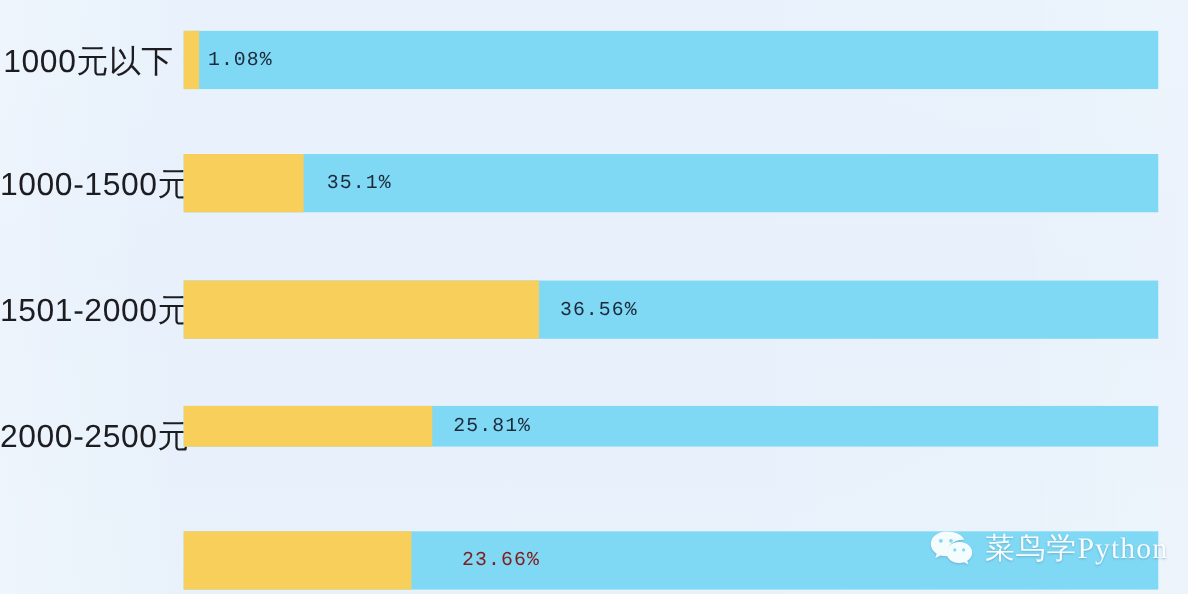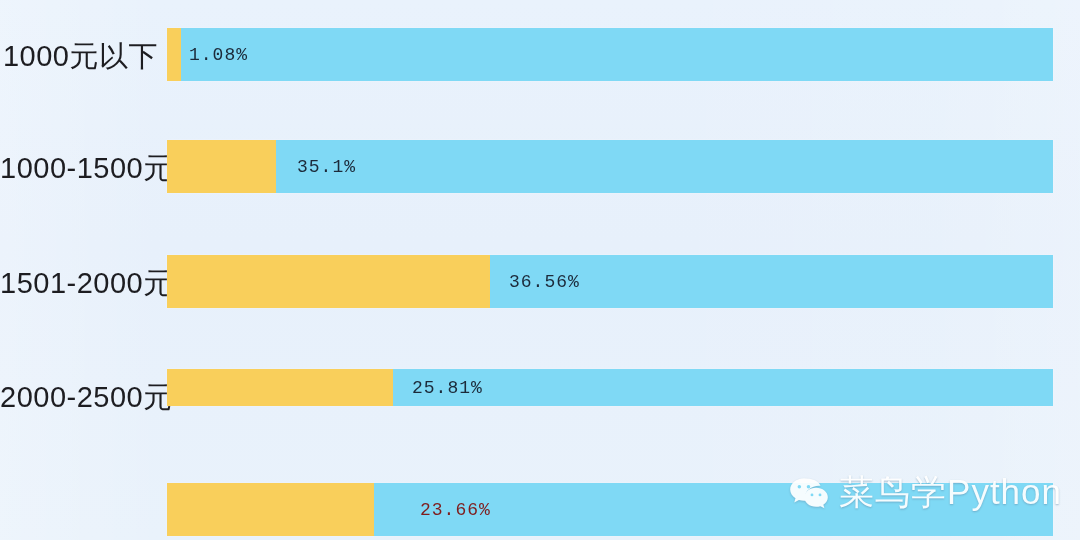--- a/index.html
+++ b/index.html
@@ -96,25 +96,25 @@
     right: 18px;
     bottom: 24px;
     display: flex;
     align-items: center;
     gap: 10px;
     opacity: 0.92;
     pointer-events: none;
   }
   #watermark .wm-text {
     color: #ffffff;
-    font-size: 35px;
+    font-size: 27px;
     letter-spacing: 1px;
     text-shadow: 0 1px 2px rgba(90,130,160,0.55);
     white-space: nowrap;
-    font-family: Liberation Sans, sans-serif;
+    font-family: Liberation Serif, serif;
   }
   .wechat-icon {
     display: block;
     width: 40px;
     height: 34px;
     filter: drop-shadow(0 1px 1px rgba(90,130,160,0.45));
   }
 </style>
 </head>
 <body>

